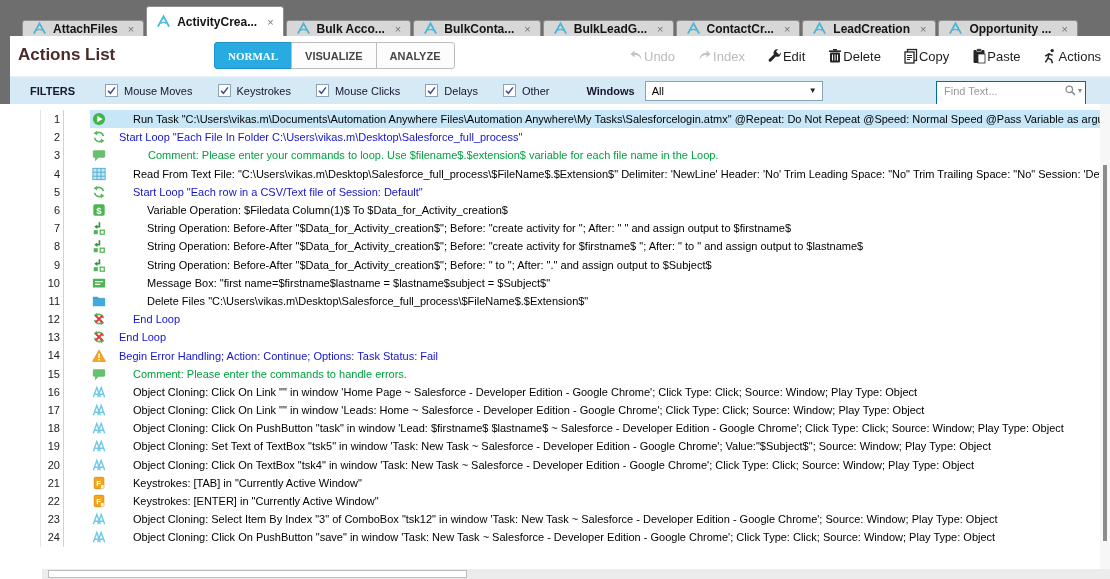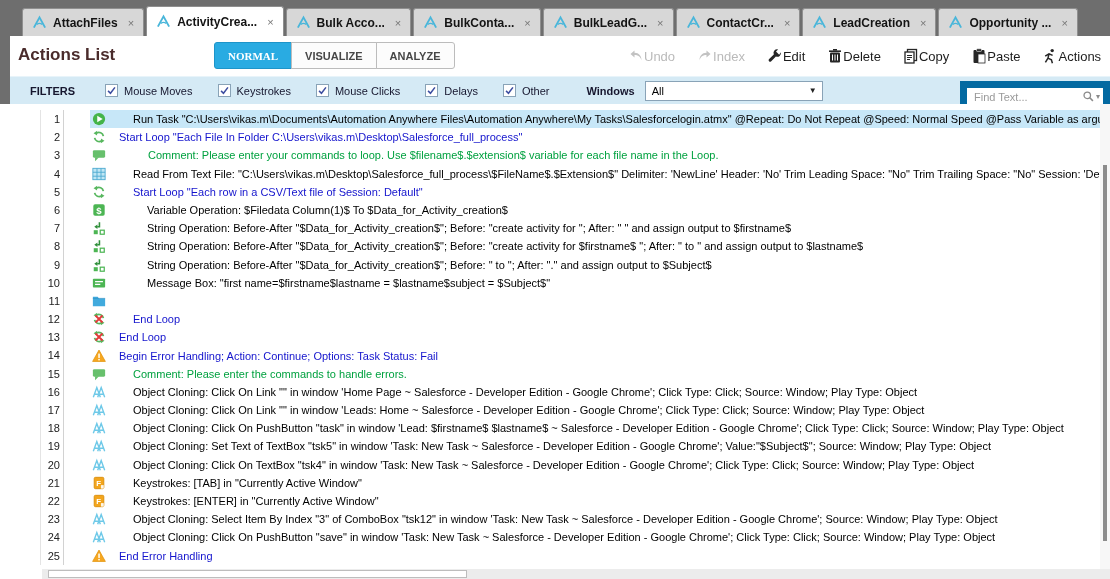--- a/index.html
+++ b/index.html
@@ -2,21 +2,21 @@
 <html><head>
 <meta charset="utf-8">
 <style>
   html,body{margin:0;padding:0;}
   body{width:1110px;height:579px;position:relative;overflow:hidden;background:#fff;
        font-family:"Liberation Sans",sans-serif;-webkit-font-smoothing:antialiased;}
 
   
   #tabbar{position:absolute;left:0;top:0;width:1110px;height:36px;background:#6e6e6e;
           display:flex;align-items:flex-end;padding-left:22px;box-sizing:border-box;}
-  .tab{display:flex;align-items:center;height:28px;padding:0 9px;background:#d7d7d7;
+  .tab{display:flex;align-items:center;height:16px;padding:0 9px;background:#d7d7d7;
        border:1px solid #8f8f8f;border-bottom:none;border-radius:3px 3px 0 0;margin-right:2px;
        font-size:12px;font-weight:bold;color:#141414;cursor:default;box-sizing:border-box;white-space:nowrap;}
   .tab.active{background:#ffffff;height:30px;}
   .tab .ic{width:15px;height:15px;margin-right:6px;flex:none;}
   .tab-close{margin-left:10px;color:#767676;font-size:11px;font-weight:normal;}
 
   #left-strip{position:absolute;left:0;top:36px;width:10px;height:68px;background:#6e6e6e;}
 
   
   #titlebar{position:absolute;left:10px;top:36px;width:1100px;height:40px;background:#fff;}
@@ -42,22 +42,22 @@
   #filter-checks{display:flex;align-items:center;}
   .fitem{display:flex;align-items:center;margin-right:25px;cursor:pointer;}
   .cb{width:13px;height:13px;background:#fff;border:1px solid #89a3b7;margin-right:6px;
       display:inline-flex;box-sizing:border-box;}
   .cb svg{width:100%;height:100%;}
   #windows-label{font-weight:bold;margin-left:12px;margin-right:10px;}
   #windows-select{width:178px;height:20px;background:#fff;border:1px solid #89a3b7;display:flex;
                   align-items:center;justify-content:space-between;padding:0 5px 0 6px;
                   font-size:11px;color:#000;cursor:pointer;box-sizing:border-box;}
   #dropdown-arrow{font-size:8px;color:#222;}
-  #find-wrap{position:absolute;right:0;top:4px;width:150px;height:36px;background:#fff;
-             border:7px solid #0369a1;box-sizing:border-box;}
+  #find-wrap{position:absolute;right:24px;top:4px;width:150px;height:36px;background:#fff;
+             border:1px solid #0369a1;box-sizing:border-box;}
   #find-input{position:absolute;left:0;top:0;width:118px;height:18px;border:none;outline:none;
               font-size:11px;padding:0 0 0 7px;color:#333;font-family:inherit;background:transparent;}
   #find-input::placeholder{color:#9a9a9a;}
   #find-icons{position:absolute;right:3px;top:2px;display:flex;align-items:center;cursor:pointer;}
   #find-icons .ic{width:13px;height:13px;}
   #find-caret{font-size:8px;color:#8a8a8a;margin-left:1px;}
 
   
   #list{position:absolute;left:0;top:104px;width:1100px;height:465px;background:#fff;
         overflow:hidden;padding-top:6px;box-sizing:border-box;}
@@ -441,20 +441,21 @@
       </div>
       <div class="row">
         <span class="rnum">11</span>
         <div class="rbody">
           <span class="ic">
             <svg viewBox="0 0 16 16">
               <path d="M1 3 h5.5 l1.5 2 H15 v9 H1 Z" fill="#41aadd"></path>
               <path d="M1 5 H15" stroke="#2f92c4" stroke-width="0.8"></path>
             </svg>
           </span>
+          <span class="rtext default" style="margin-left: 41px;">Delete Files "C:\Users\vikas.m\Desktop\Salesforce_full_process\$FileName$.$Extension$"</span>
         </div>
       </div>
       <div class="row">
         <span class="rnum">12</span>
         <div class="rbody">
           <span class="ic">
             <svg viewBox="0 0 16 16">
               <path d="M13 7 A5.2 5.2 0 0 0 5 3.6" fill="none" stroke="#57b75e" stroke-width="2"></path>
               <polygon points="5.8,0.9 5.8,6.3 1.8,3.6" fill="#57b75e"></polygon>
               <path d="M3 9 A5.2 5.2 0 0 0 11 12.4" fill="none" stroke="#57b75e" stroke-width="2"></path>
@@ -599,33 +600,20 @@
       </div>
       <div class="row">
         <span class="rnum">24</span>
         <div class="rbody">
           <span class="ic">
             <svg viewBox="0 0 16 16">
               <path d="M1.5 14 L5.5 3 L9.5 14 M3.2 10.5 h4.8 M6.5 14 L10.5 3 L14.5 14 M8.2 10.5 h4.8" fill="none" stroke="#6ec9e8" stroke-width="1.6"></path>
             </svg>
           </span>
           <span class="rtext default" style="margin-left: 27px;">Object Cloning: Click On PushButton "save" in window 'Task: New Task ~ Salesforce - Developer Edition - Google Chrome'; Click Type: Click; Source: Window; Play Type: Object</span>
-        </div>
-      </div>
-      <div class="row">
-        <span class="rnum">25</span>
-        <div class="rbody">
-          <span class="ic">
-            <svg viewBox="0 0 16 16">
-              <polygon points="8,1.2 15.3,14.2 0.7,14.2" fill="#f6a721" stroke="#e08f00" stroke-width="0.8"></polygon>
-              <rect x="7.2" y="5.2" width="1.7" height="5" fill="#fff"></rect>
-              <rect x="7.2" y="11.3" width="1.7" height="1.7" fill="#fff"></rect>
-            </svg>
-          </span>
-          <span class="rtext structure" style="margin-left: 13px;">End Error Handling</span>
         </div>
       </div>
     </div>
   </div>
 
 <div id="vscroll">
   <div id="vthumb"></div>
 </div>
 <div id="hscroll">
   <div id="hthumb"></div>

